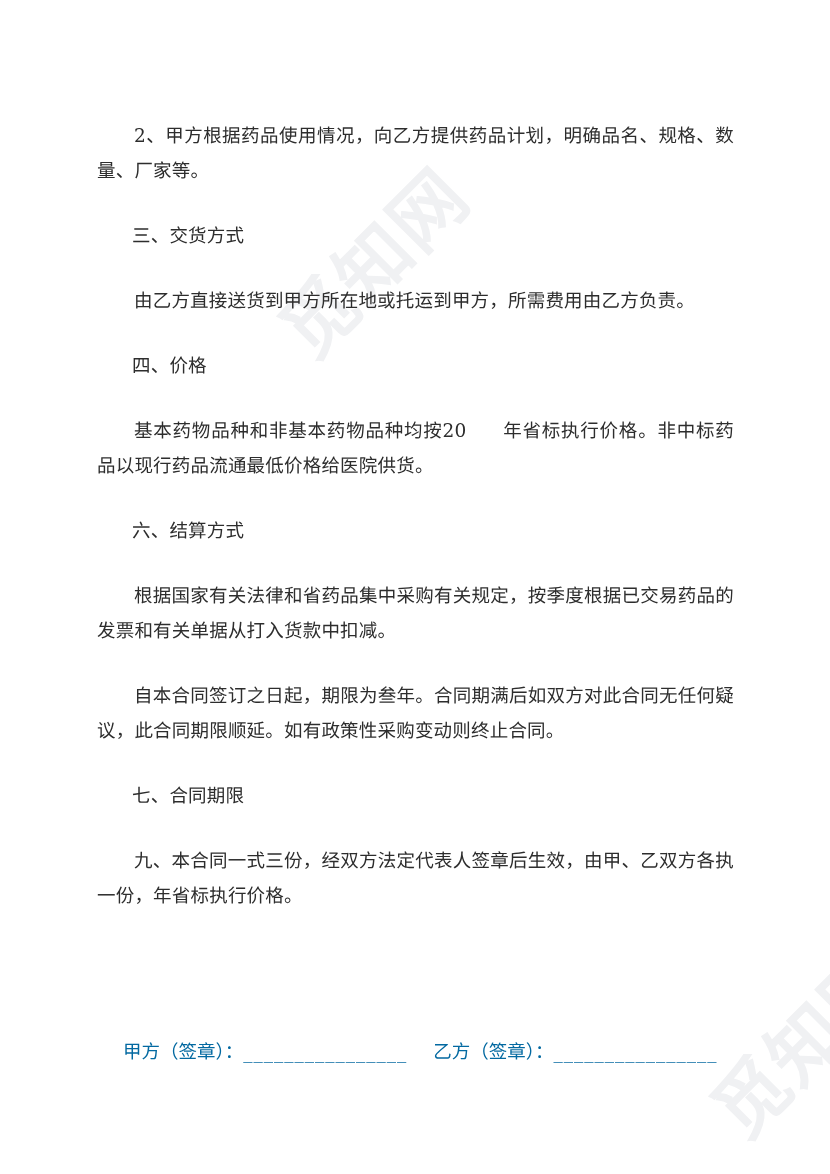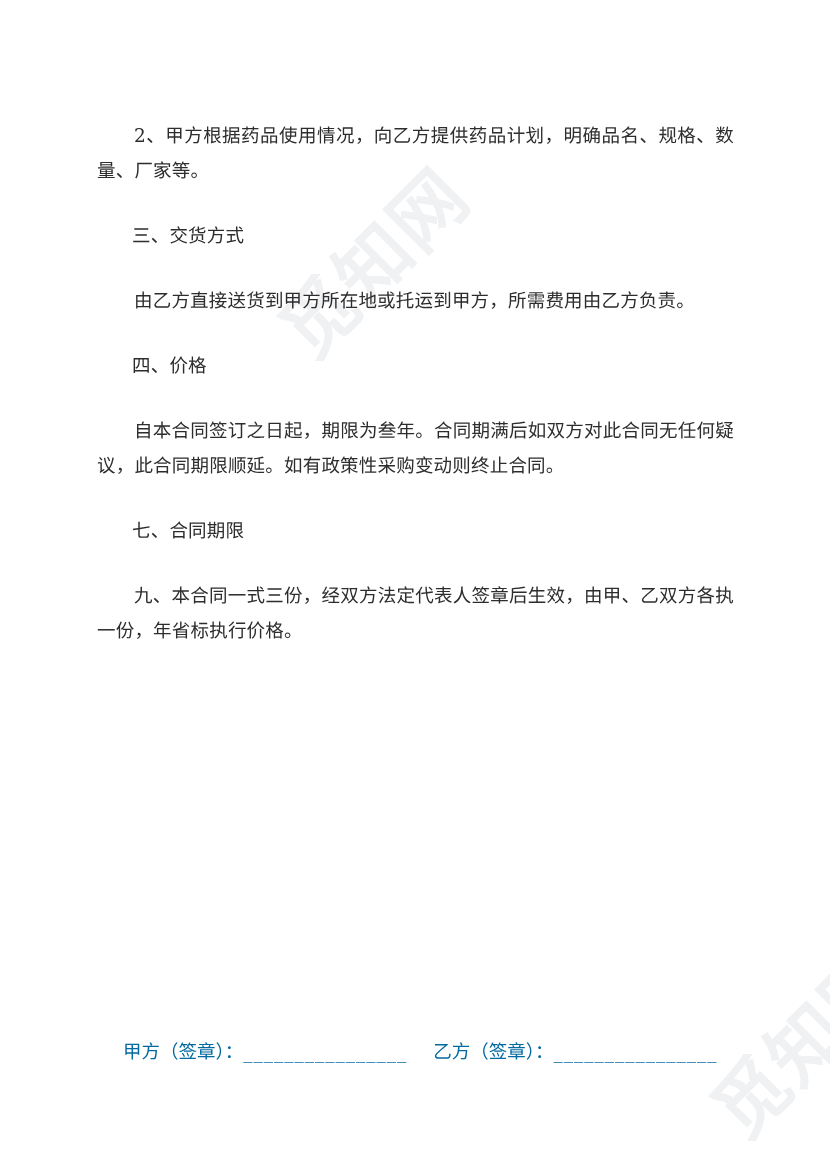--- a/index.html
+++ b/index.html
@@ -107,23 +107,26 @@
   <div class="body-text">
 
     <p class="para">2、甲方根据药品使用情况，向乙方提供药品计划，明确品名、规格、数量、厂家等。</p>
 
     <p class="para heading">三、交货方式</p>
 
     <p class="para">由乙方直接送货到甲方所在地或托运到甲方，所需费用由乙方负责。</p>
 
     <p class="para heading">四、价格</p>
 
+    <p class="para"><span>基本药物品种和非基本药物品种均按20</span><span class="blank-gap"></span><span>年省标执行价格。非中标药品以现行药品流通最低价格给医院供货。</span></p>
 
 
+    <p class="para heading">六、结算方式</p>
 
+    <p class="para">根据国家有关法律和省药品集中采购有关规定，按季度根据已交易药品的发票和有关单据从打入货款中扣减。</p>
 
     <p class="para">自本合同签订之日起，期限为叁年。合同期满后如双方对此合同无任何疑议，此合同期限顺延。如有政策性采购变动则终止合同。</p>
 
     <p class="para heading">七、合同期限</p>
 
 
     <p class="para">九、本合同一式三份，经双方法定代表人签章后生效，由甲、乙双方各执一份，年省标执行价格。</p>
 
   </div>
 

